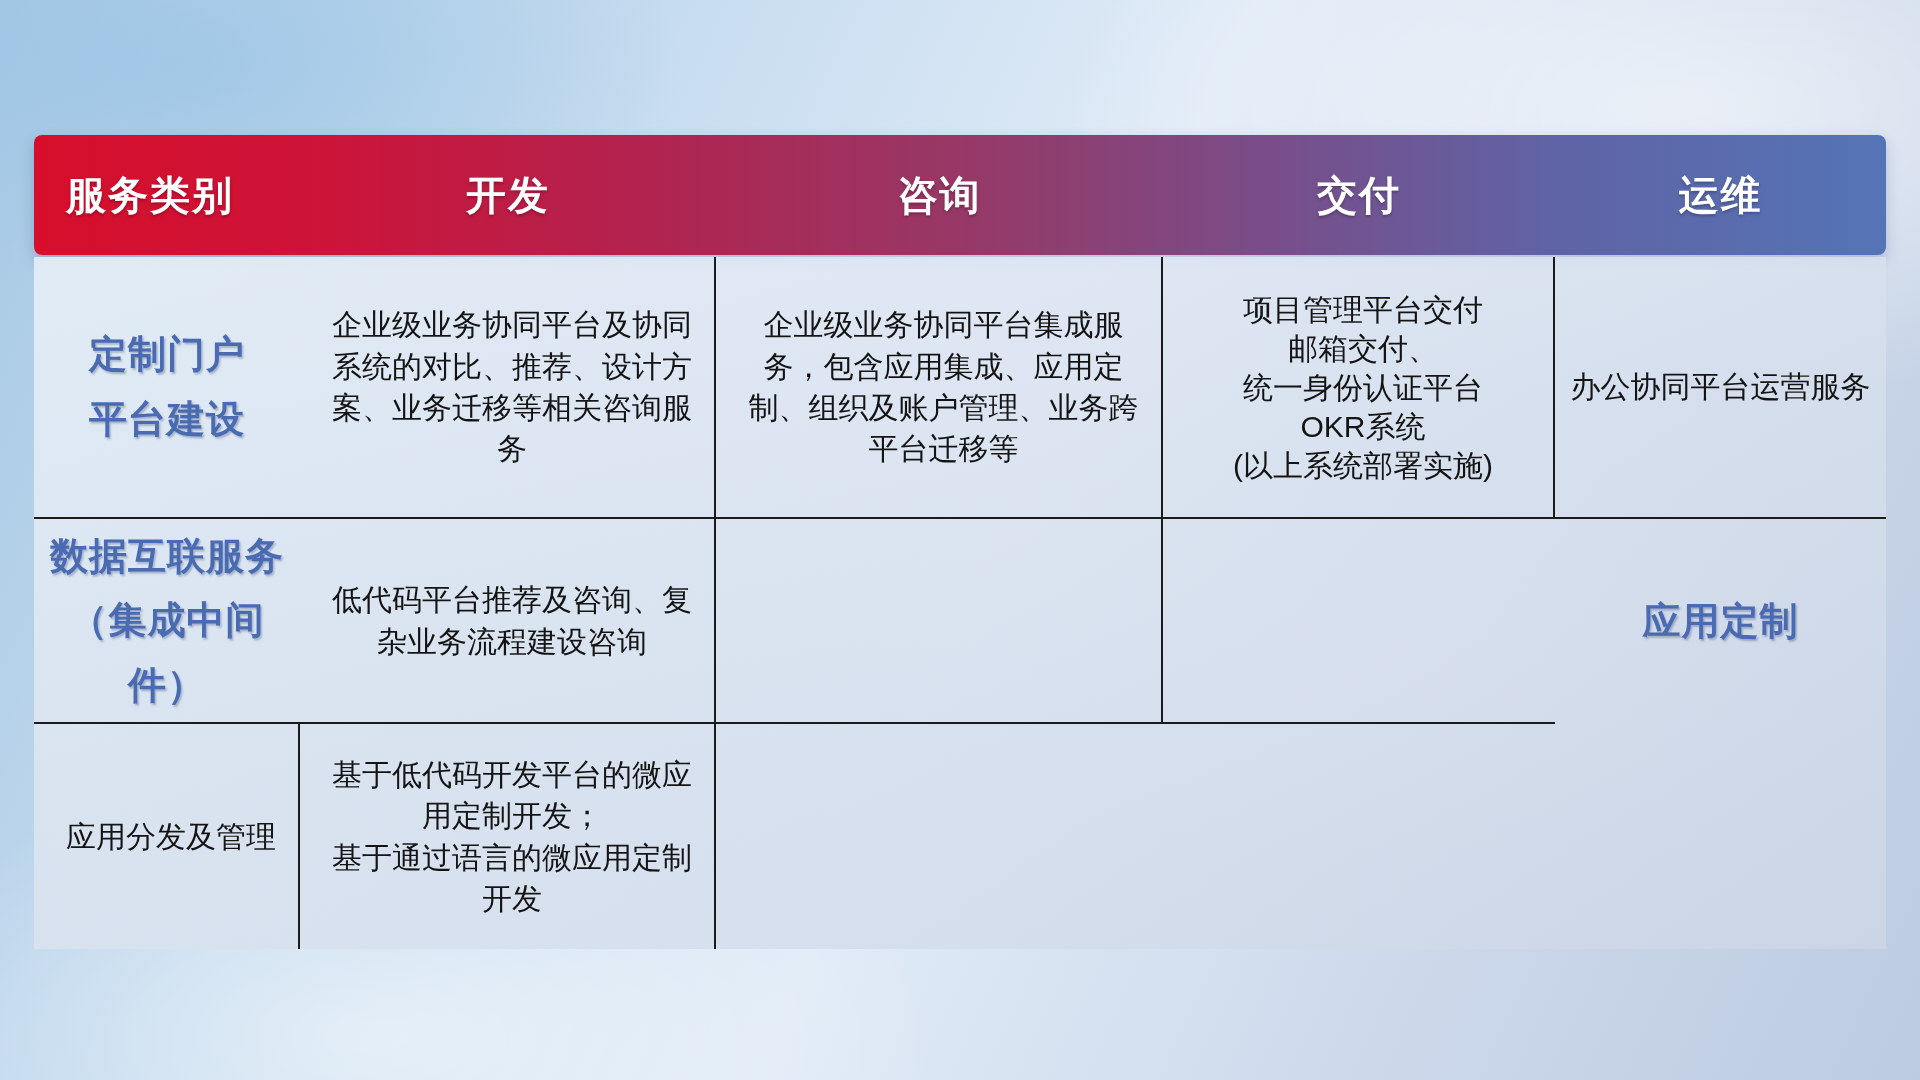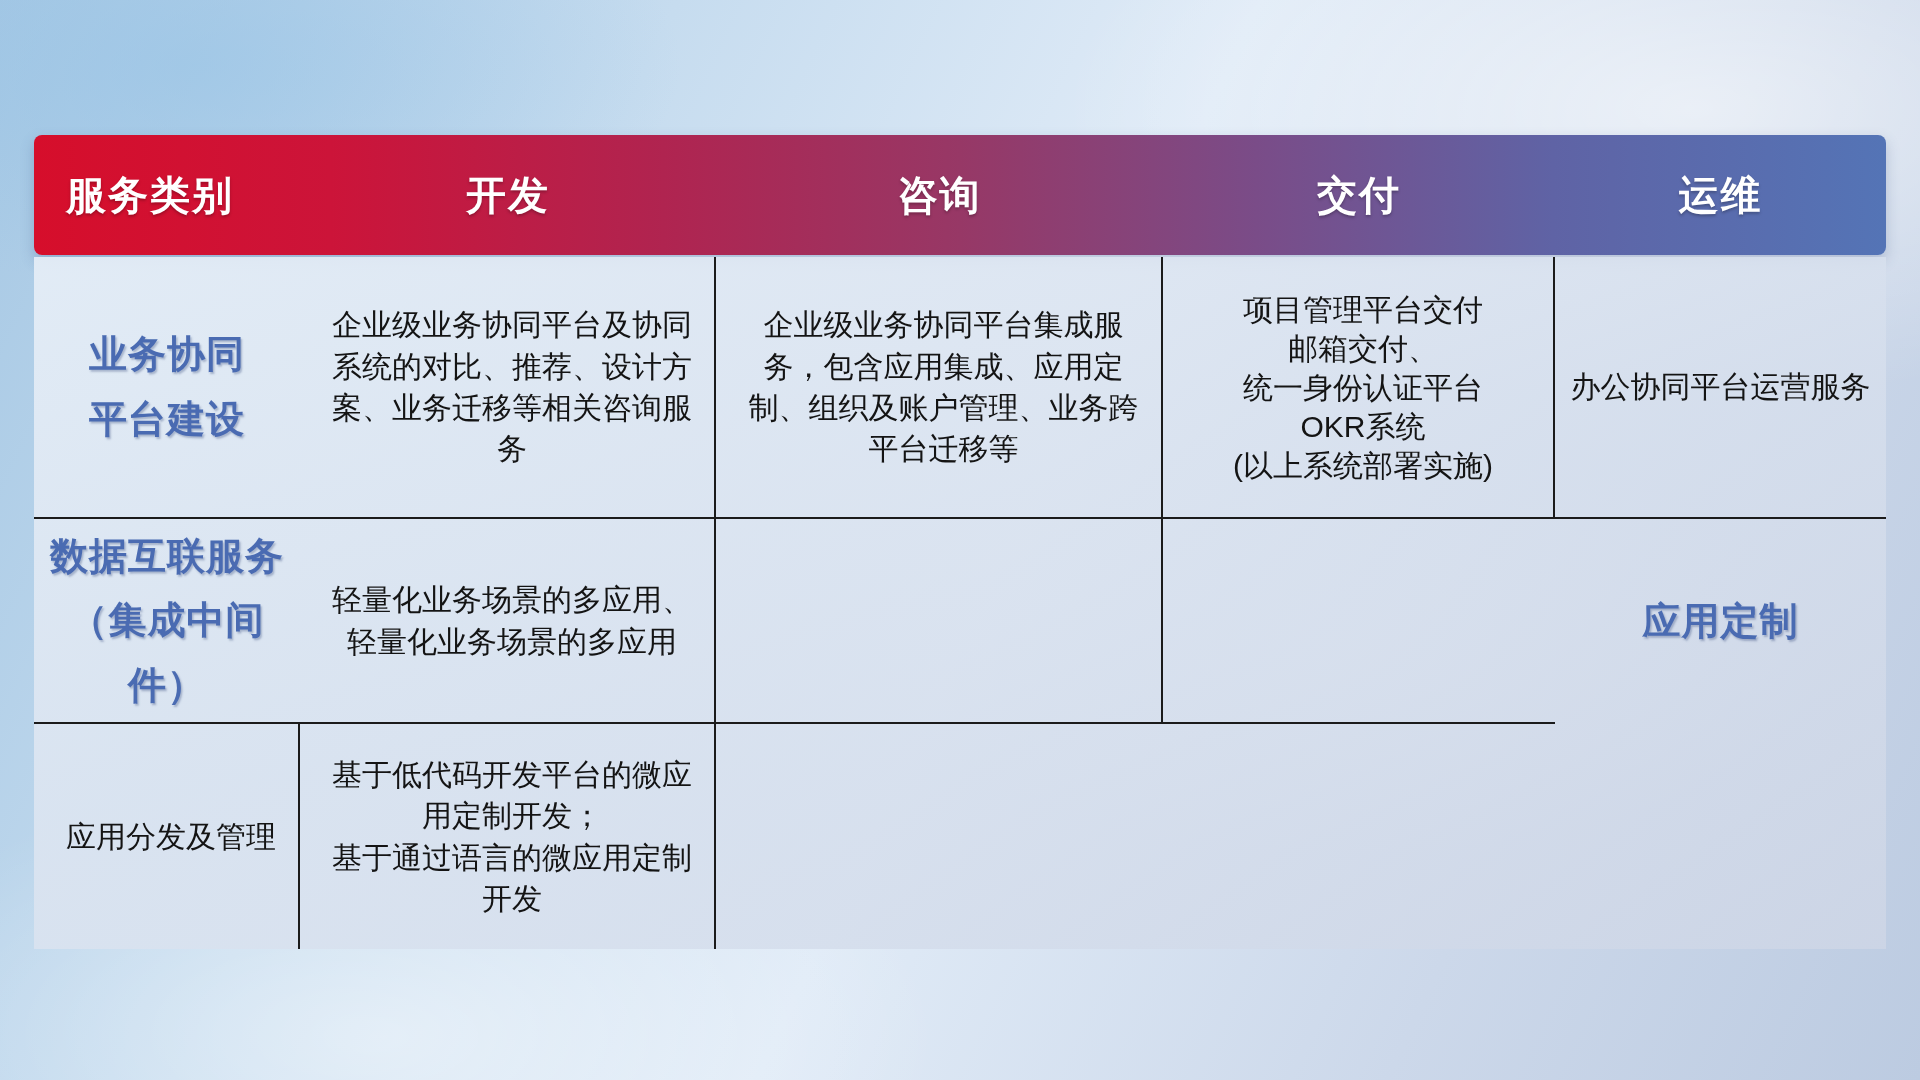--- a/index.html
+++ b/index.html
@@ -86,34 +86,34 @@
     <div class="header-band">
       <div class="header-cell">服务类别</div>
       <div class="header-cell">开发</div>
       <div class="header-cell">咨询</div>
       <div class="header-cell">交付</div>
       <div class="header-cell">运维</div>
     </div>
 
     <div class="body-grid">
 
-      <div class="cell category h-line">业务协同
+      <div class="cell category h-line">定制门户
 平台建设</div>
       <div class="cell v-line h-line">企业级业务协同平台及协同系统的对比、推荐、设计方案、业务迁移等相关咨询服务</div>
       <div class="cell v-line h-line">企业级业务协同平台集成服务，包含应用集成、应用定制、组织及账户管理、业务跨平台迁移等</div>
       <div class="cell delivery v-line h-line">项目管理平台交付
 邮箱交付、
 统一身份认证平台
 OKR系统
 (以上系统部署实施)</div>
       <div class="cell h-line">办公协同平台运营服务</div>
 
       <div class="cell category h-line">数据互联服务
 （集成中间件）</div>
-      <div class="cell v-line h-line">轻量化业务场景的多应用、轻量化业务场景的多应用</div>
+      <div class="cell v-line h-line">低代码平台推荐及咨询、复杂业务流程建设咨询</div>
       <div class="cell delivery v-line h-line"></div>
       <div class="cell h-line"></div>
 
       <div class="cell category">应用定制</div>
       <div class="cell delivery v-line">应用分发及管理</div>
       <div class="cell v-line">基于低代码开发平台的微应用定制开发；
 基于通过语言的微应用定制开发</div>
       <div class="cell"></div>
     </div>
 

